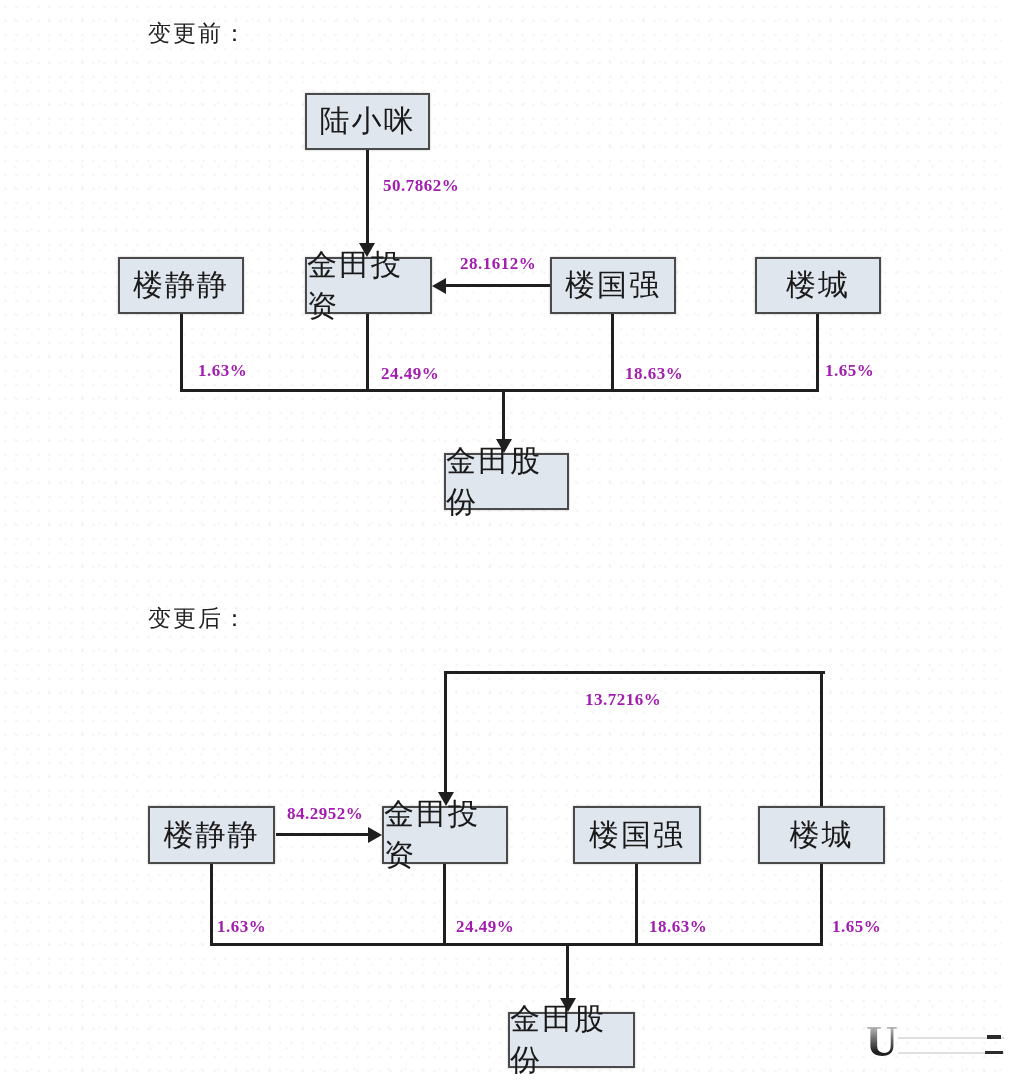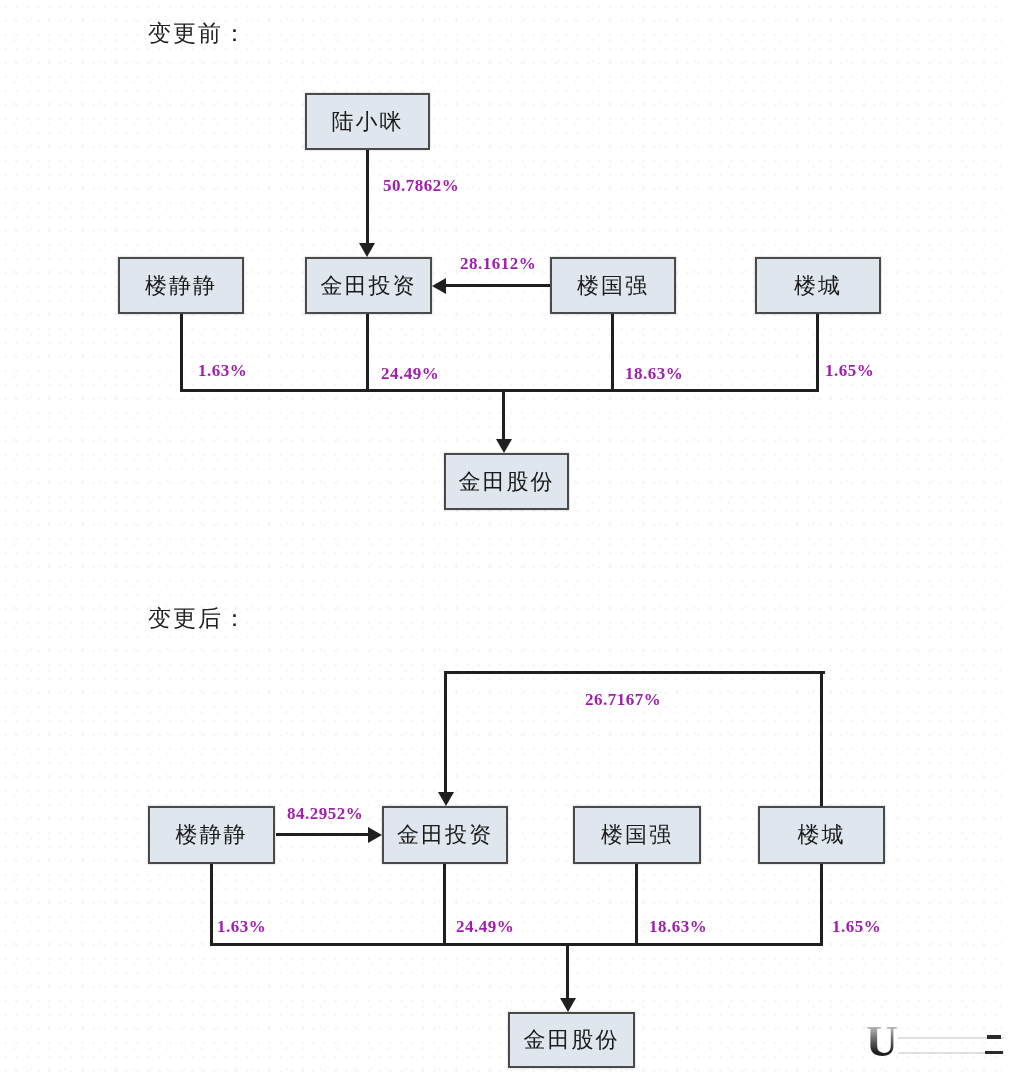--- a/index.html
+++ b/index.html
@@ -17,21 +17,21 @@
     background-position:0 0,6px 9px;
   }
   .section-label{
     position:absolute;font-size:23px;letter-spacing:2px;color:#222;
   }
   .node{
     position:absolute;box-sizing:border-box;
     background:var(--box-fill,#e0e6ee);
     border:2px solid var(--box-border,#4a4a4a);
     display:flex;align-items:center;justify-content:center;
-    font-size:22px;letter-spacing:2px;color:#1a1a1a;
+    font-size:30px;letter-spacing:2px;color:#1a1a1a;
     box-shadow:0 0 2px rgba(0,0,0,0.25);
   }
   .hline,.vline{position:absolute;background:var(--line,#1f1f1f);}
   .hline{height:3px;}
   .vline{width:3px;}
   .arr-down{
     position:absolute;width:0;height:0;
     border-left:8px solid transparent;border-right:8px solid transparent;
     border-top:14px solid var(--line,#1f1f1f);
   }
@@ -97,21 +97,21 @@
     <div class="node" style="left:444px;top:453px;width:125px;height:57px;">金田股份</div>
   </div>
 
   <div>
     <div class="section-label" style="left:148px;top:603px;">变更后：</div>
 
     <div class="hline" style="left:444px;top:671px;width:381px;"></div>
     <div class="vline" style="left:444px;top:671px;height:121px;"></div>
     <div class="arr-down" style="left:438px;top:792px;"></div>
     <div class="vline" style="left:820px;top:671px;height:135px;"></div>
-    <div class="pct" style="left:585px;top:690px;">26.7167%</div>
+    <div class="pct" style="left:585px;top:690px;">13.7216%</div>
 
     <div class="node" style="left:148px;top:806px;width:127px;height:58px;">楼静静</div>
     <div class="node" style="left:382px;top:806px;width:126px;height:58px;">金田投资</div>
     <div class="node" style="left:573px;top:806px;width:128px;height:58px;">楼国强</div>
     <div class="node" style="left:758px;top:806px;width:127px;height:58px;">楼城</div>
 
     <div class="hline" style="left:276px;top:833px;width:92px;"></div>
     <div class="arr-right" style="left:368px;top:827px;"></div>
     <div class="pct" style="left:287px;top:804px;">84.2952%</div>
 

